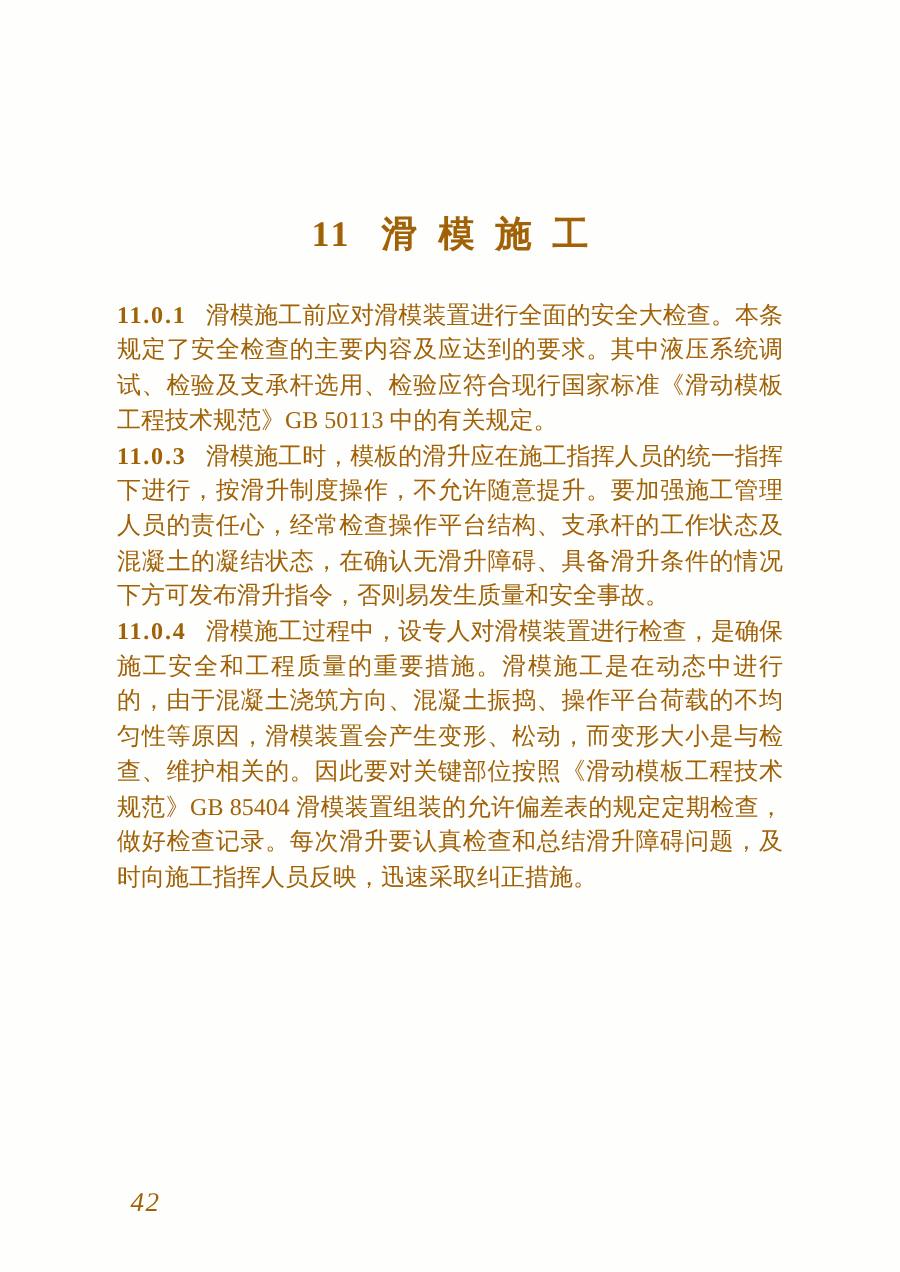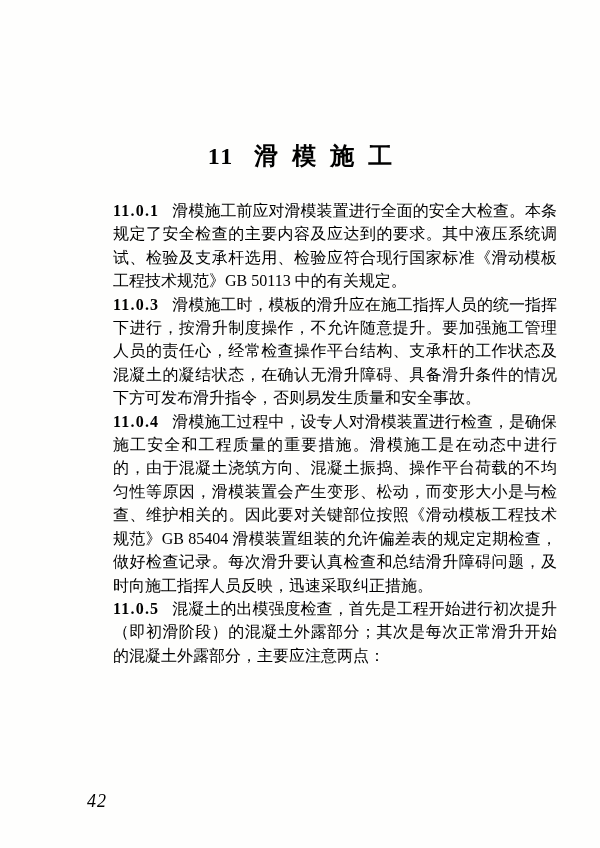--- a/index.html
+++ b/index.html
@@ -5,21 +5,21 @@
   html, body {
     margin: 0;
     padding: 0;
     background: #ffffff;
   }
   .page {
     position: relative;
     width: 600px;
     height: 848px;
     background: #fefefd;
-    color: #000000;
+    color: #a16207;
     font-family: "Liberation Serif", "DejaVu Serif", serif;
     overflow: hidden;
   }
   .chapter-title {
     position: absolute;
     top: 140px;
     left: 0;
     width: 100%;
     text-align: center;
     font-size: 24px;
@@ -39,21 +39,20 @@
   }
   .body-text {
     position: absolute;
     left: 78px;
     top: 199px;
     width: 444px;
     font-size: 16px;
     line-height: 23.4px;
     text-align: justify;
     text-justify: inter-character;
-    margin-left: 35px;
   }
   .section {
     margin: 0;
     padding: 0;
   }
   .sec-num {
     font-weight: 700;
     letter-spacing: 1.2px;
     padding-right: 13px;
     white-space: nowrap;
@@ -73,18 +72,17 @@
 <div class="page">
 
   <div class="chapter-title">
     <span class="num">11</span><span class="gap"></span><span class="chars">滑模施工</span>
   </div>
 
   <div class="body-text">
     <p class="section"><span class="sec-num">11.0.1</span><span>滑模施工前应对滑模装置进行全面的安全大检查。本条规定了安全检查的主要内容及应达到的要求。其中液压系统调试、检验及支承杆选用、检验应符合现行国家标准《滑动模板工程技术规范》GB 50113 中的有关规定。</span></p>
     <p class="section"><span class="sec-num">11.0.3</span><span>滑模施工时，模板的滑升应在施工指挥人员的统一指挥下进行，按滑升制度操作，不允许随意提升。要加强施工管理人员的责任心，经常检查操作平台结构、支承杆的工作状态及混凝土的凝结状态，在确认无滑升障碍、具备滑升条件的情况下方可发布滑升指令，否则易发生质量和安全事故。</span></p>
     <p class="section"><span class="sec-num">11.0.4</span><span>滑模施工过程中，设专人对滑模装置进行检查，是确保施工安全和工程质量的重要措施。滑模施工是在动态中进行的，由于混凝土浇筑方向、混凝土振捣、操作平台荷载的不均匀性等原因，滑模装置会产生变形、松动，而变形大小是与检查、维护相关的。因此要对关键部位按照《滑动模板工程技术规范》GB 85404 滑模装置组装的允许偏差表的规定定期检查，做好检查记录。每次滑升要认真检查和总结滑升障碍问题，及时向施工指挥人员反映，迅速采取纠正措施。</span></p>
-    <p class="section"><span class="sec-num">11.0.5</span><span>混凝土的出模强度检查，首先是工程开始进行初次提升（即初滑阶段）的混凝土外露部分；其次是每次正常滑升开始的混凝土外露部分，主要应注意两点：</span></p>
   </div>
 
   <div class="page-num">42</div>
 
 </div>
 
 </body></html>

